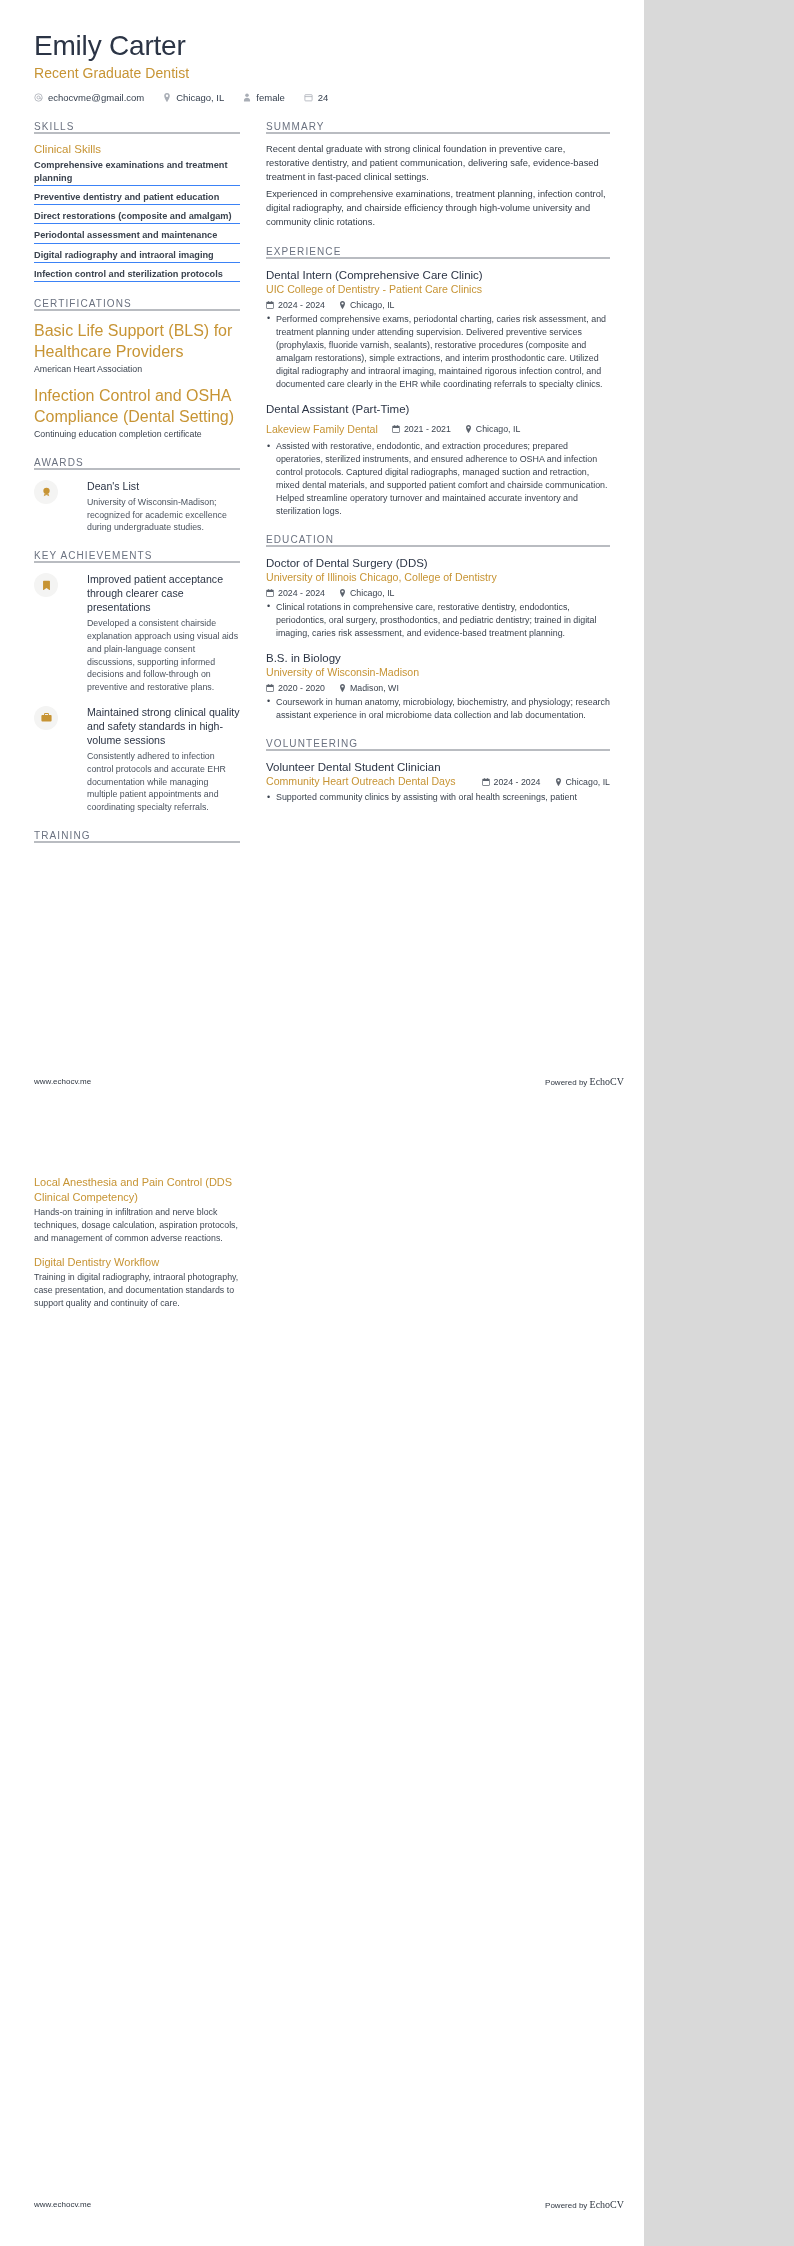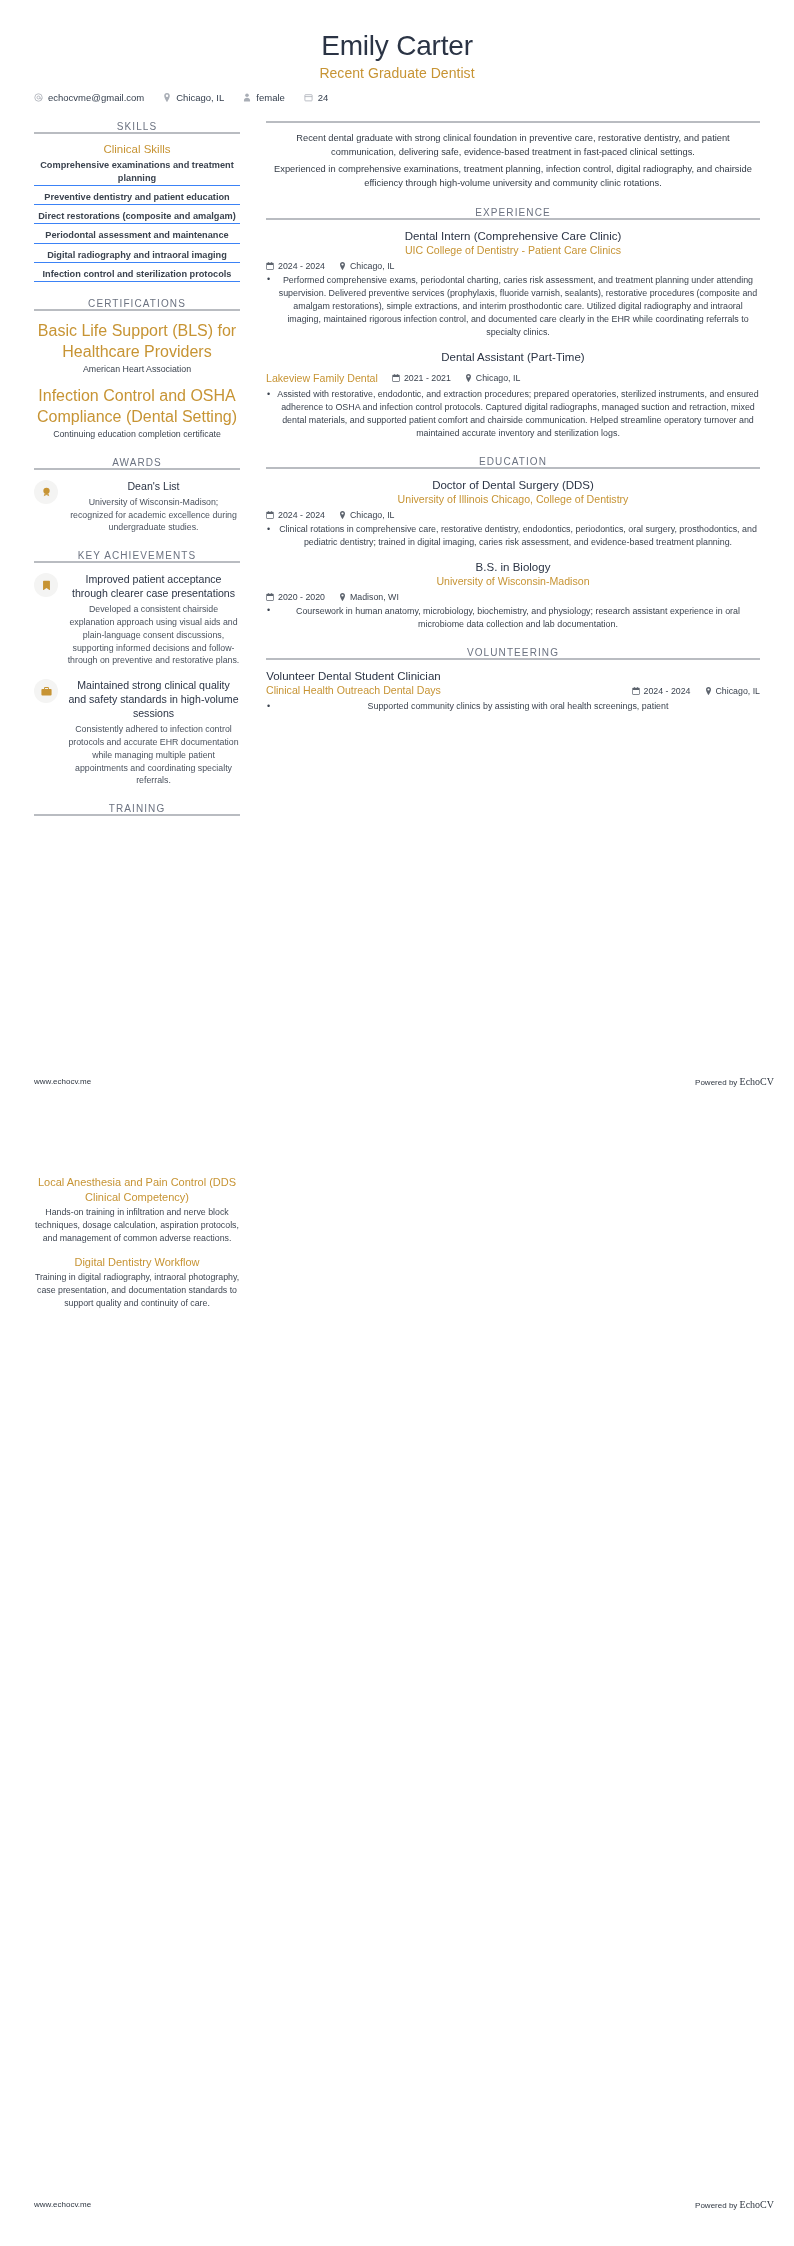--- a/index.html
+++ b/index.html
@@ -6,25 +6,24 @@
   html, body {
     width: 794px;
     background: #d9d9d9;
     font-family: "Liberation Sans", sans-serif;
     -webkit-font-smoothing: antialiased;
   }
   .doc { width: 794px; }
 
   .page {
     position: relative;
-    width: 794px;
+    width: 644px;
     height: 1123px;
     background: #ffffff;
     overflow: hidden;
-    text-align: center;
   }
 
   .page-inner {
     padding: 30px 34px 0 34px;
   }
 
   
   .hdr { padding-bottom: 4px; }
   .name {
     font-size: 28px;
@@ -108,21 +107,21 @@
   
   .ach { display: flex; gap: 9px; margin-bottom: 11px; }
   .ach-ic {
     flex: 0 0 24px;
     width: 24px; height: 24px;
     border-radius: 50%;
     background: #f4f4f3;
     display: flex; align-items: center; justify-content: center;
     margin-top: 1px;
   }
-  .ach-body { flex: 1 1 auto; min-width: 0; }
+  .ach-body { flex: 1 1 auto; min-width: 0; margin-left: 20px; }
   .ach-title {
     font-size: 10.6px;
     color: #2b3445;
     line-height: 1.33;
   }
   .ach-desc {
     font-size: 8.8px;
     color: #4a525e;
     line-height: 1.45;
     margin-top: 3px;
@@ -349,20 +348,21 @@
           <div class="sec">
             <div class="sec-h">TRAINING</div>
             <div class="sec-rule"></div>
           </div>
 
         </div>
 
         <div class="col-right">
 
           <div class="sec">
+            <div class="sec-h">SUMMARY</div>
             <div class="sec-rule"></div>
             <p class="sum-p">Recent dental graduate with strong clinical foundation in preventive care, restorative dentistry, and patient communication, delivering safe, evidence-based treatment in fast-paced clinical settings.</p>
             <p class="sum-p">Experienced in comprehensive examinations, treatment planning, infection control, digital radiography, and chairside efficiency through high-volume university and community clinic rotations.</p>
           </div>
 
           <div class="sec">
             <div class="sec-h">EXPERIENCE</div>
             <div class="sec-rule"></div>
 
             <div class="entry">
@@ -478,21 +478,21 @@
           </div>
 
           <div class="sec">
             <div class="sec-h">VOLUNTEERING</div>
             <div class="sec-rule"></div>
 
             <div class="entry">
               <div class="vol-head">
                 <div class="vol-left">
                   <div class="e-role">Volunteer Dental Student Clinician</div>
-                  <div class="e-org">Clinical Health Outreach Dental Days</div>
+                  <div class="e-org">Community Heart Outreach Dental Days</div>
                 </div>
                 <div class="vol-meta">
                   <span class="ci">
                     <span class="gicon">
                       <svg width="8" height="8" viewBox="0 0 16 16" fill="currentColor">
                         <path d="M4 0v1.6H2.2A1.6 1.6 0 0 0 .6 3.2V14a1.6 1.6 0 0 0 1.6 1.6h11.6A1.6 1.6 0 0 0 15.4 14V3.2a1.6 1.6 0 0 0-1.6-1.6H12V0h-1.4v1.6H5.4V0zm-2 6h12v8H2z"></path>
                       </svg>
                     </span>
                     <span>2024 - 2024</span>
                   </span>

